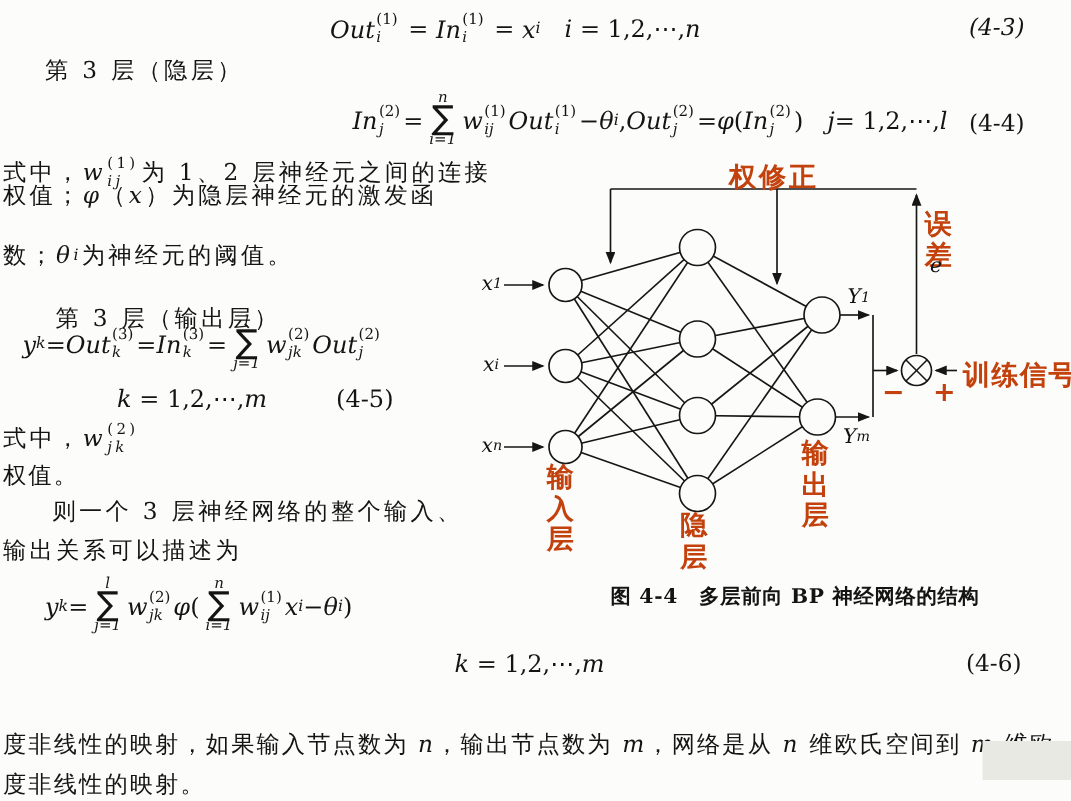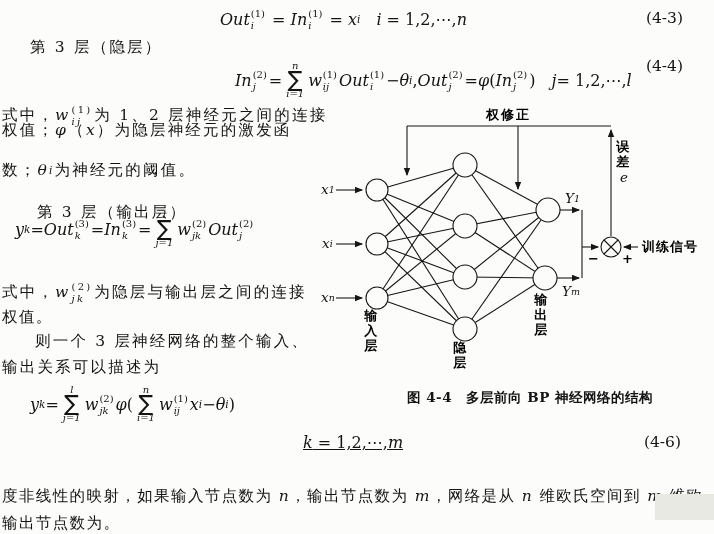--- a/index.html
+++ b/index.html
@@ -24,21 +24,21 @@
   .sum .top,.sum .bot{font-size:10px;font-style:italic;font-family:"DejaVu Serif",serif;}
   .sum .sg{font-size:22px;line-height:.85;font-family:"DejaVu Sans","Liberation Sans",sans-serif;}
   
   .cn{font-size:15.5px;letter-spacing:2.2px;}
   .cn2{font-size:15.5px;letter-spacing:1.4px;}
   .eqlabel{font-size:15.5px;}
   
   #diagram{position:absolute;left:320px;top:103px;width:394px;height:305px;}
   #diagram svg{position:absolute;left:0;top:0;}
   .dlab{position:absolute;font-family:"DejaVu Sans","Liberation Sans",sans-serif;
-    font-weight:700;font-size:13px;color:#000000;white-space:nowrap;}
+    font-weight:700;font-size:18px;color:#c2410c;white-space:nowrap;}
   .mlab{position:absolute;font-family:"DejaVu Serif",serif;font-style:italic;
     font-size:13.5px;color:#111;white-space:nowrap;}
   .mlab sub{font-size:9.5px;vertical-align:-3px;}
   .vtext{display:inline-block;width:1.05em;line-height:1.15;text-align:center;
     word-break:break-all;white-space:normal;}
   #caption{position:absolute;left:383px;top:389px;font-size:13.5px;font-weight:700;
     letter-spacing:.5px;font-family:"DejaVu Serif","Liberation Serif",serif;margin-left:24px;}
   #smudge{position:absolute;left:655px;top:494px;width:59px;height:26px;background:#e9e9e4;}
 </style>
 </head>
@@ -55,21 +55,21 @@
       </span><span> = </span><span class="vb">
         <span class="it">In</span>
         <span class="vscripts">
           <span class="vsup">(1)</span>
           <span class="vsub">i</span>
         </span>
       </span><span> = </span><span class="vb">
         <span class="it">x</span>
         <sub>i</sub>
       </span><span style="display: inline-block; width: 16px;"></span><span class="it">i</span><span> = 1,2,⋯,</span><span class="it">n</span></div>
-  <div class="abs eqlabel" style="right:31px;top:9px;">(4-3)</div>
+  <div class="abs eqlabel" style="right:31px;top:9px;font-style:italic;">(4-3)</div>
 
   <div class="abs cn" style="left:30px;top:37px;">第 3 层（隐层）</div>
 
   <div class="abs math eqrow" style="left:235px;top:56px;">
       <span class="vb">
         <span class="it">In</span>
         <span class="vscripts">
           <span class="vsup">(2)</span>
           <span class="vsub">j</span>
         </span>
@@ -116,21 +116,21 @@
           <span class="vsup">(2)</span>
           <span class="vsub">j</span>
         </span>
       </span>
       <span>)</span>
       <span style="display: inline-block; width: 16px;"></span>
       <span class="it">j</span>
       <span> = 1,2,⋯,</span>
       <span class="it">l</span>
     </div>
-  <div class="abs eqlabel" style="right:31px;top:57px;margin-left:32px;">(4-4)</div>
+  <div class="abs eqlabel" style="right:31px;top:73px;margin-left:32px;">(4-4)</div>
 
   <div class="abs cn math" style="left:2px;top:104px;"><span>式中，</span><span class="vb">
         <span class="it">w</span>
         <span class="vscripts">
           <span class="vsup">(1)</span>
           <span class="vsub">ij</span>
         </span>
       </span><span>为 1、2 层神经元之间的连接</span></div>
   <div class="abs cn math" style="left:2px;top:120px;"><span>权值；</span><span class="it">φ</span><span>（</span><span class="it">x</span><span>）为隐层神经元的激发函</span></div>
   <div class="abs cn math" style="left:2px;top:160px;"><span>数；</span><span class="vb">
@@ -174,28 +174,29 @@
         </span>
       </span>
       <span class="vb">
         <span class="it">Out</span>
         <span class="vscripts">
           <span class="vsup">(2)</span>
           <span class="vsub">j</span>
         </span>
       </span>
     </div>
+  <div class="abs math" style="left:78px;top:256px;"><span class="it">k</span><span> = 1,2,⋯,</span><span class="it">m</span><span style="display: inline-block; width: 46px;"></span><span>(4-5)</span></div>
 
   <div class="abs cn math" style="left:2px;top:281px;"><span>式中，</span><span class="vb">
         <span class="it">w</span>
         <span class="vscripts">
           <span class="vsup">(2)</span>
           <span class="vsub">jk</span>
         </span>
-      </span><span>为隐层与输出层之间的连接</span></div>
+      </span></div>
   <div class="abs cn2" style="left:2px;top:307px;">权值。</div>
   <div class="abs cn" style="left:35px;top:331px;">则一个 3 层神经网络的整个输入、</div>
   <div class="abs cn" style="left:2px;top:357px;">输出关系可以描述为</div>
 
   <div class="abs math eqrow" style="left:30px;top:380px;">
       <span class="vb">
         <span class="it">y</span>
         <sub>k</sub>
       </span>
       <span> = </span>
@@ -230,25 +231,25 @@
         <sub>i</sub>
       </span>
       <span> − </span>
       <span class="vb">
         <span class="it">θ</span>
         <sub>i</sub>
       </span>
       <span>)</span>
     </div>
 
-  <div class="abs math" style="left:303px;top:433px;text-decoration:underline;"><span class="it">k</span><span> = 1,2,⋯,</span><span class="it">m</span></div>
+  <div class="abs math" style="left:303px;top:433px;"><span class="it">k</span><span> = 1,2,⋯,</span><span class="it">m</span></div>
   <div class="abs eqlabel" style="right:33px;top:433px;">(4-6)</div>
 
   <div class="abs cn2 math" style="left:2px;top:486px;"><span>度非线性的映射，如果输入节点数为 </span><span class="it">n</span><span>，输出节点数为 </span><span class="it">m</span><span>，网络是从 </span><span class="it">n</span><span> 维欧氏空间到 </span><span class="it">m</span><span> 维欧</span></div>
-  <div class="abs cn2" style="left:2px;top:513px;">输出节点数为。</div>
+  <div class="abs cn2" style="left:2px;top:513px;">度非线性的映射。</div>
 
   <div id="diagram">
     <svg width="394" height="305" viewBox="0 0 394 305">
       <defs>
         <marker id="ah" markerWidth="9" markerHeight="8" refX="6.5" refY="3" orient="auto">
           <path d="M0,0 L7.5,3 L0,6 z" fill="#161616"></path>
         </marker>
       </defs>
       <g stroke="#161616" stroke-width="1.1" fill="none">
 

